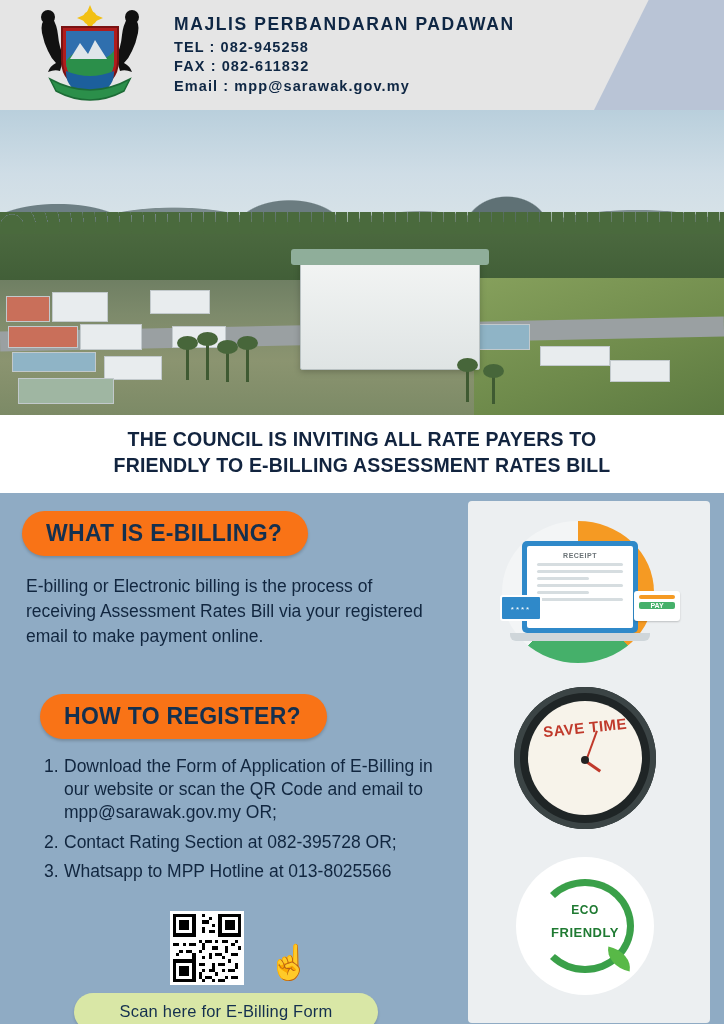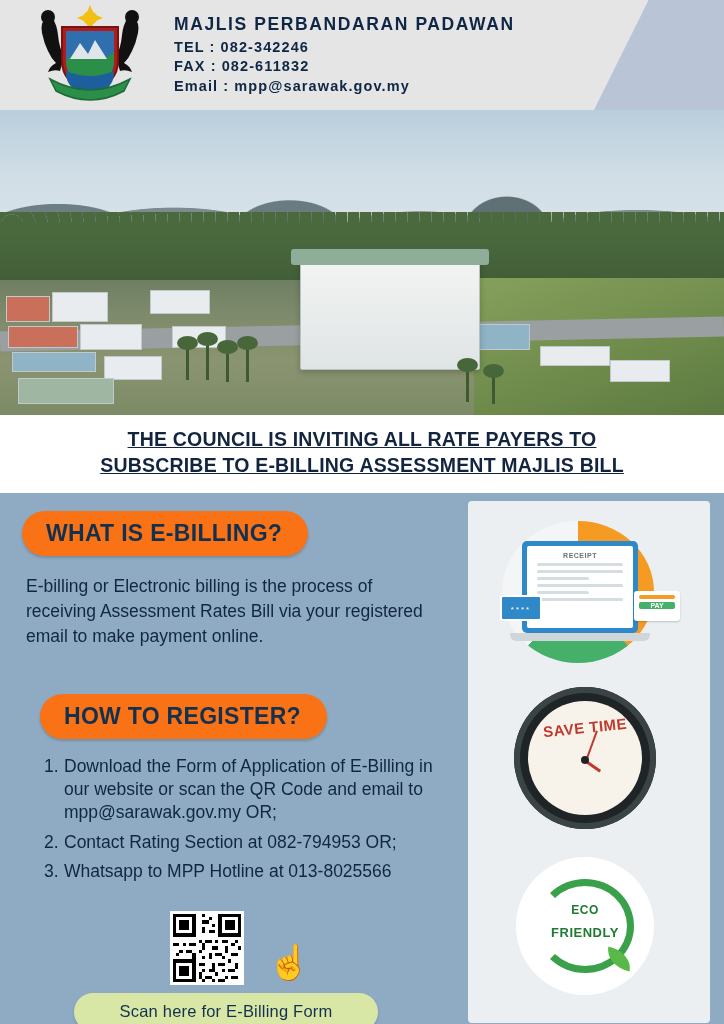--- a/index.html
+++ b/index.html
@@ -136,21 +136,20 @@
     background: #ffffff;
     text-align: center;
     padding: 12px 28px 14px;
   }
   .headline-line {
     font-size: 19.5px;
     font-weight: bold;
     letter-spacing: .2px;
     color: #12243f;
     line-height: 1.33;
-    text-decoration: underline;
   }
 
   
   .body {
     position: relative;
     height: 547px;
     background: #8fabc4;
     padding: 16px 0 0 0;
   }
   .body-left {
@@ -377,21 +376,21 @@
         <path d="M42 56 q12 -16 24 -6 q12 10 24 -4 v10 q0 19 -24 27 q-24 -8 -24 -27z" fill="#2b8f4a"></path>
         <path d="M46 54 l10 -16 8 11 7 -14 12 19z" fill="#dfe6ea"></path>
         <path d="M42 66 q24 10 48 0 v2 q0 17 -24 25 q-24 -8 -24 -25z" fill="#1c5f9c"></path>
 
         <path d="M26 74 q40 22 80 0 l-6 12 q-34 18 -68 0z" fill="#2b8f4a" stroke="#1d6b36" stroke-width="1.5"></path>
       </svg>
     </div>
 
     <div class="header-text">
       <div class="org-name">MAJLIS PERBANDARAN PADAWAN</div>
-      <div class="contact-line">TEL : 082-342246</div>
+      <div class="contact-line">TEL : 082-945258</div>
       <div class="contact-line">FAX : 082-611832</div>
       <div class="contact-line">Email : mpp@sarawak.gov.my</div>
     </div>
   </div>
 
   <div class="hero">
     <div class="sky"></div>
     <div class="far-hills"></div>
     <div class="treeline"></div>
     <div class="ground"></div>
@@ -416,42 +415,42 @@
     <div class="palm" style="left:186px; top:236px; height:34px;"></div>
     <div class="palm" style="left:206px; top:232px; height:38px;"></div>
     <div class="palm" style="left:226px; top:240px; height:32px;"></div>
     <div class="palm" style="left:246px; top:236px; height:36px;"></div>
     <div class="palm" style="left:466px; top:258px; height:34px;"></div>
     <div class="palm" style="left:492px; top:264px; height:30px;"></div>
   </div>
 
   <div class="headline">
     <div class="headline-line">THE COUNCIL IS INVITING ALL RATE PAYERS TO</div>
-    <div class="headline-line">SUBSCRIBE TO E-BILLING ASSESSMENT MAJLIS BILL</div>
+    <div class="headline-line">FRIENDLY TO E-BILLING ASSESSMENT RATES BILL</div>
   </div>
 
   <div class="body">
 
     <div class="body-left">
 
       <div class="pill">
         <span class="pill-text">WHAT IS E-BILLING?</span>
       </div>
 
       <p class="para">E-billing or Electronic billing is the process of receiving Assessment Rates Bill via your registered email to make payment online.</p>
 
       <div class="pill2-wrap">
         <div class="pill">
           <span class="pill-text">HOW TO REGISTER?</span>
         </div>
       </div>
 
       <ol class="steps">
         <li>Download the Form of Application of E-Billing in our website or scan the QR Code and email to mpp@sarawak.gov.my OR;</li>
-        <li>Contact Rating Section at 082-794953 OR;</li>
+        <li>Contact Rating Section at 082-395728 OR;</li>
         <li>Whatsapp to MPP Hotline at 013-8025566</li>
       </ol>
     </div>
 
     <div class="qr-row">
       <div class="qr">
         <svg width="68" height="68" viewBox="0 0 21 21" shape-rendering="crispEdges">
           <rect width="21" height="21" fill="#fff"></rect>
           <g fill="#000">
             <rect x="0" y="0" width="7" height="7"></rect>

